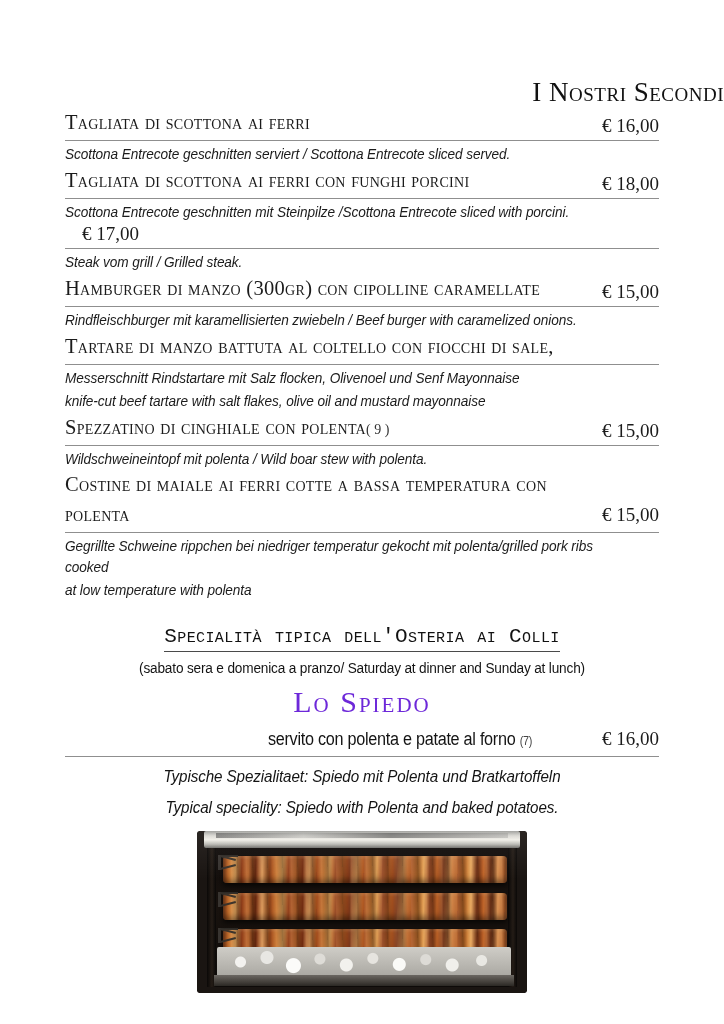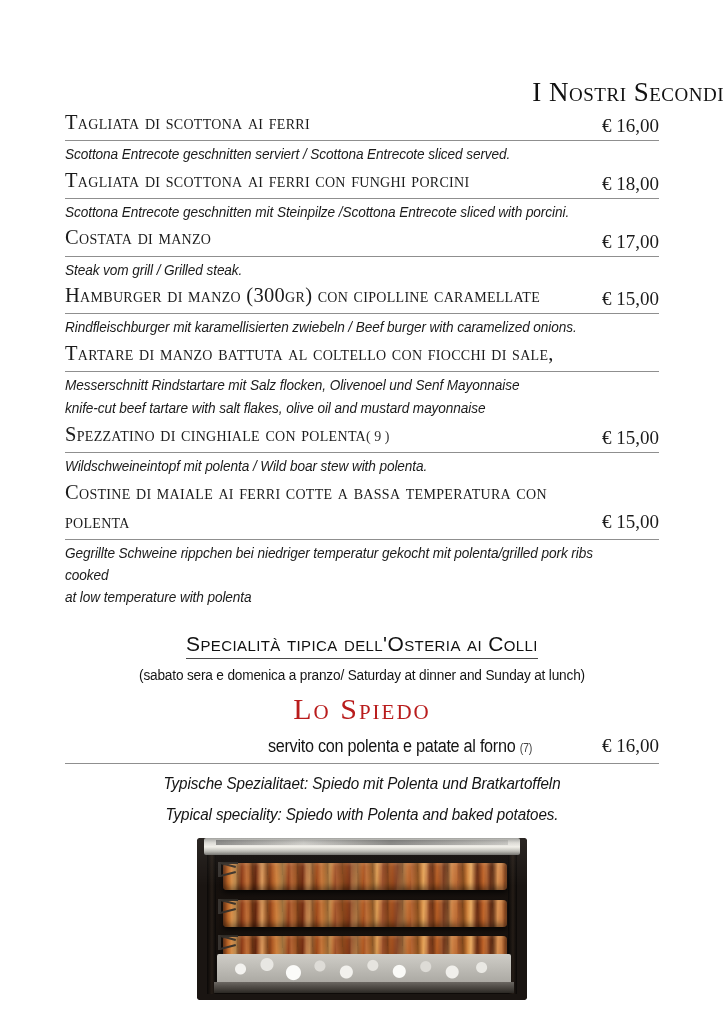--- a/index.html
+++ b/index.html
@@ -111,21 +111,21 @@
     height: 0;
   }
 
   
   .specialty {
     text-align: center;
     padding: 22px 65px 0 65px;
   }
 
   .specialty-title {
-    font-family: Liberation Sans, sans-serif;
+    font-family: Liberation Mono, monospace;
     font-variant: small-caps;
     font-size: 21px;
     letter-spacing: 0.4px;
     color: #111;
     display: inline-block;
     border-bottom: 1px solid #4a4a4a;
     padding-bottom: 1px;
     line-height: 1.25;
   }
 
@@ -135,21 +135,21 @@
     color: #141414;
     margin-top: 7px;
     letter-spacing: -0.2px;
     transform: scaleX(0.88);
   }
 
   .spiedo {
     font-family: "Liberation Serif", serif;
     font-size: 30px;
     letter-spacing: 2px;
-    color: #b91c1c;
+    color: #6d28d9;
     margin-top: 8px;
     font-variant: small-caps;
     line-height: 1.15;
   }
 
   .spiedo-row {
     display: flex;
     align-items: baseline;
     justify-content: flex-end;
     margin-top: 8px;
@@ -370,21 +370,20 @@
       <div class="dish-row">
         <span class="dish-name">Tagliata di scottona ai ferri con funghi porcini</span>
         <span class="price">€ 18,00</span>
       </div>
       <hr class="rule">
       <div class="desc">Scottona Entrecote geschnitten mit Steinpilze /Scottona Entrecote sliced with porcini.</div>
     </div>
 
     <div class="entry">
       <div class="dish-row">
-        <span class="dish-name">Costata di manzo</span>
         <span class="price">€ 17,00</span>
       </div>
       <hr class="rule">
       <div class="desc">Steak vom grill / Grilled steak.</div>
     </div>
 
     <div class="entry">
       <div class="dish-row">
         <span class="dish-name">Hamburger di manzo (300gr) con cipolline caramellate</span>
         <span class="price">€ 15,00</span>

